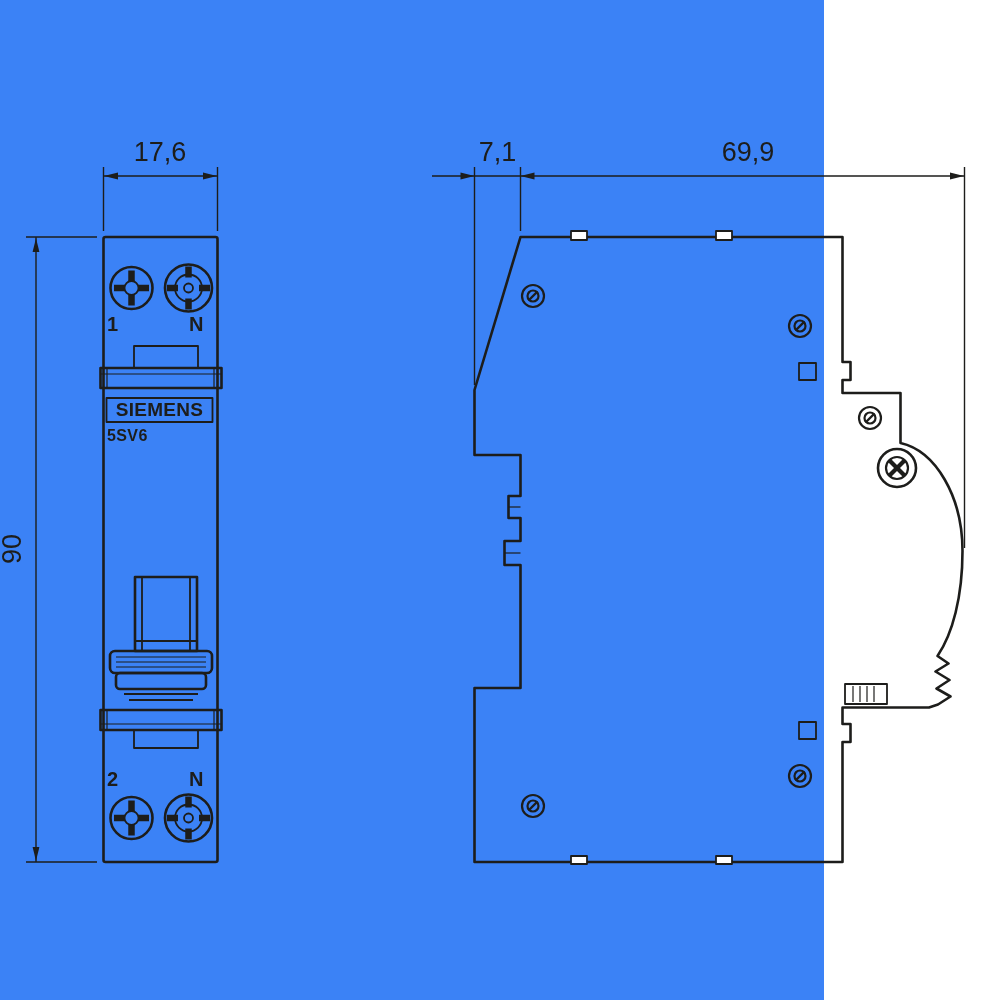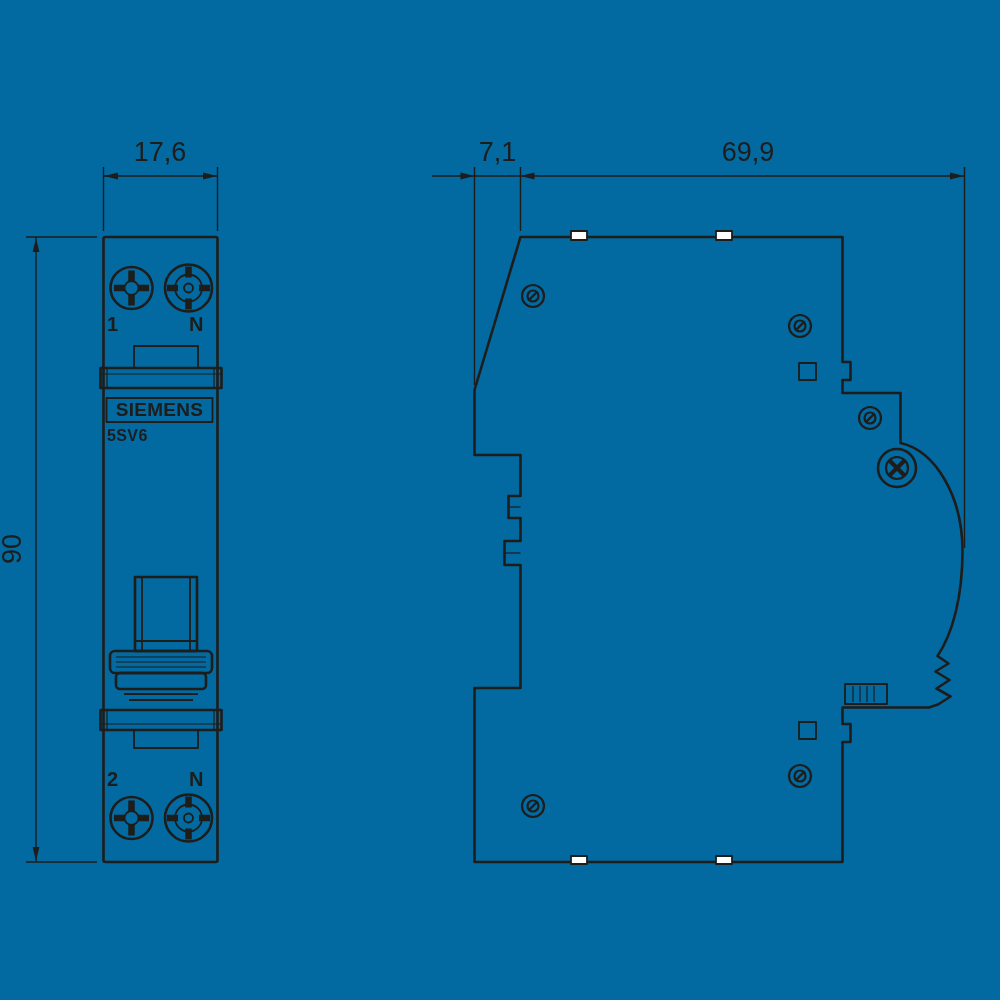--- a/index.html
+++ b/index.html
@@ -1,16 +1,16 @@
 <!DOCTYPE html>
 <html><head>
 <meta charset="utf-8">
 <style>
   html,body{margin:0;padding:0;background:#ffffff;}
-  .canvas{width:1000px;height:1000px;background:#0369a1;position:relative;font-family:"Liberation Sans",sans-serif;}
+  .canvas{width:824px;height:1000px;background:#3b82f6;position:relative;font-family:"Liberation Sans",sans-serif;}
   
   .ol{fill:none;stroke:#1d1d1b;stroke-width:2.6;stroke-linejoin:round;stroke-linecap:round;}
   .md{fill:none;stroke:#1d1d1b;stroke-width:1.8;stroke-linejoin:round;}
   .mdw{fill:#ffffff;stroke:#1d1d1b;stroke-width:1.8;stroke-linejoin:round;}
   .tn{fill:none;stroke:#1d1d1b;stroke-width:1.2;}
   .dim{fill:none;stroke:#1d1d1b;stroke-width:1.4;}
   .ah{fill:#1d1d1b;stroke:none;}
   .scr{fill:none;stroke:#1d1d1b;stroke-width:2.2;}
   .slot{stroke:#1d1d1b;stroke-width:6.5;stroke-linecap:butt;}
   .slot2{stroke:#1d1d1b;stroke-width:4.2;stroke-linecap:butt;}

